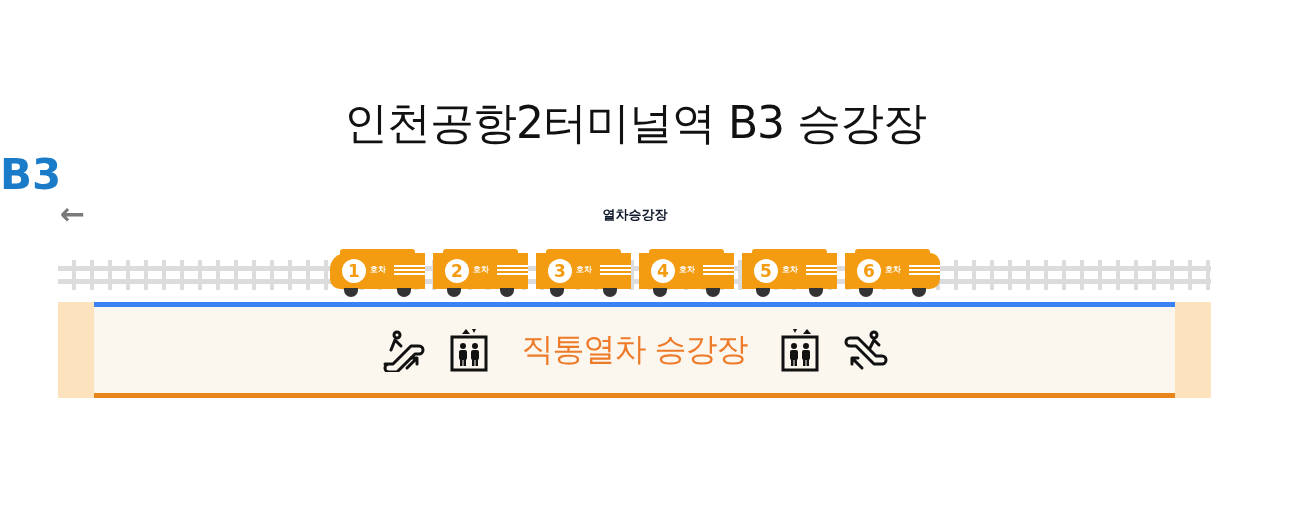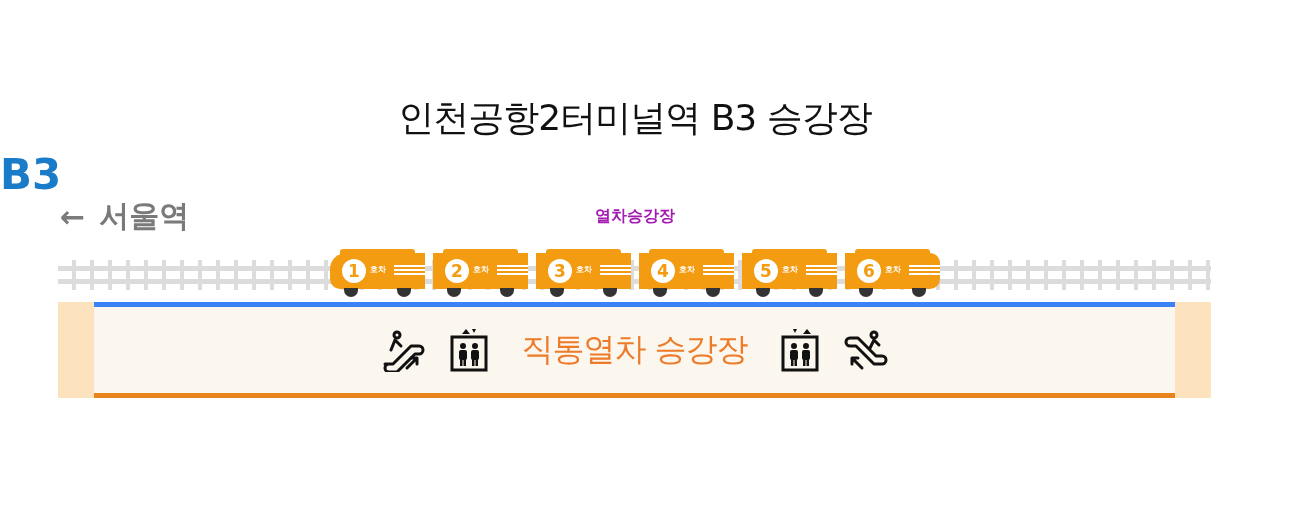--- a/index.html
+++ b/index.html
@@ -1,29 +1,29 @@
 <!DOCTYPE html>
 <html><head>
   <meta charset="utf-8">
   <style>
     * { box-sizing: border-box; margin: 0; padding: 0; }
     html, body { width: 1305px; height: 526px; background: #ffffff; overflow: hidden; }
     body { position: relative; font-family: "DejaVu Sans", "Liberation Sans", sans-serif; }
 
     .title {
       position: absolute; left: 0; width: 1270px; top: 94px;
-      text-align: center; font-size: 36px; color: #111; letter-spacing: -1px;
+      text-align: center; font-size: 44px; color: #111; letter-spacing: -1px;
     }
     .floor-code {
       position: absolute; left: 0; width: 1270px; top: 150px;
       font-size: 42px; font-weight: bold; color: #1a7cc9;
     }
     .floor-label {
       position: absolute; left: 0; width: 1270px; top: 206px;
-      text-align: center; font-size: 16px; color: #a21caf; font-weight: bold;
+      text-align: center; font-size: 13px; color: #0f172a; font-weight: bold;
     }
     .direction {
       position: absolute; left: 60px; top: 196px;
       font-size: 30px; font-weight: bold; color: #7a7a7a;
       display: flex; align-items: center; gap: 14px;
     }
     .direction .arrow { font-size: 30px; }
 
     .track {
       position: absolute; left: 58px; top: 256px; width: 1153px; height: 36px;
@@ -90,21 +90,20 @@
   </style>
 </head>
 <body>
 
 <div class="title">인천공항2터미널역  B3 승강장</div>
 <div class="floor-code">B3</div>
 <div class="floor-label">열차승강장</div>
 
 <div class="direction">
   <span class="arrow">←</span>
-  <span>서울역</span>
 </div>
 
 <div class="track">
   <div class="ties"></div>
   <div class="rail r1"></div>
   <div class="rail r2"></div>
 </div>
 
 <div class="train">
   <div class="car first">

